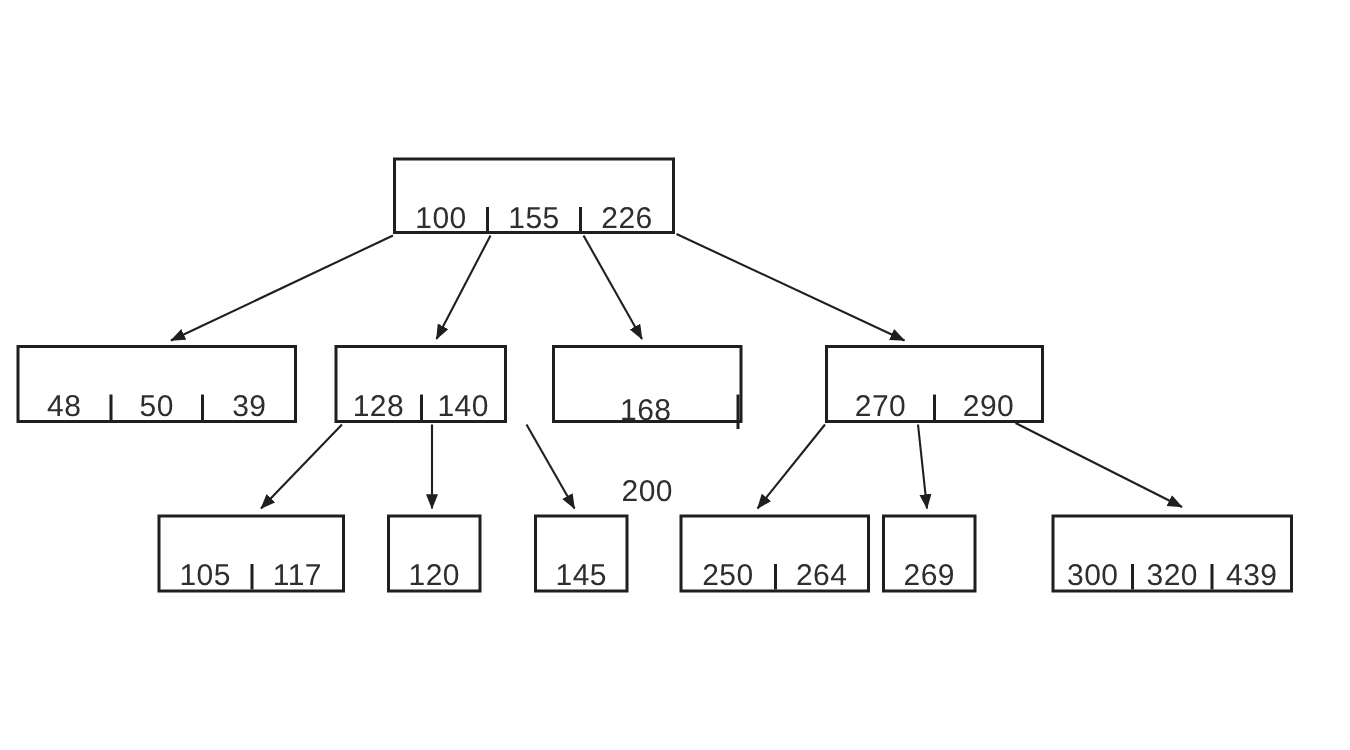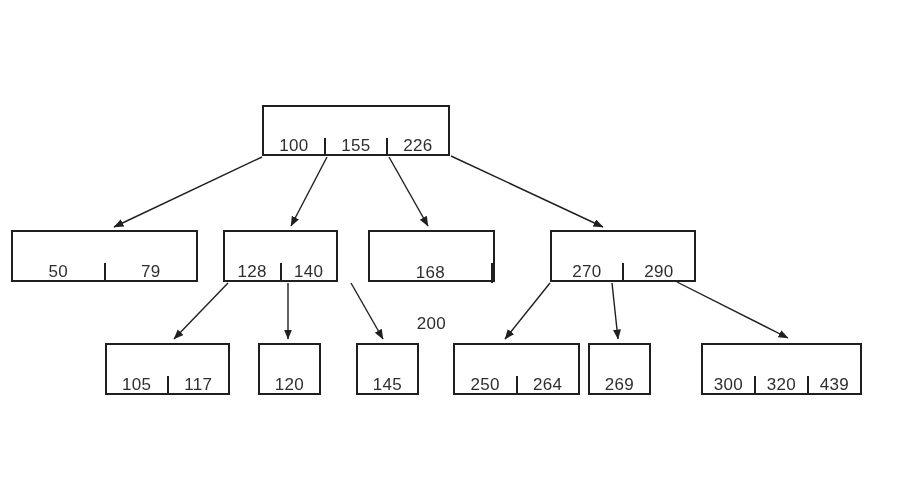--- a/index.html
+++ b/index.html
@@ -18,21 +18,21 @@
     background: #ffffff;
     border: 2px solid #1f1f1f;
     box-sizing: border-box;
     height: 52px;
   }
   .cell {
     flex: 1 1 0;
     display: flex;
     align-items: center;
     justify-content: center;
-    font-size: 17px;
+    font-size: 20px;
     color: #2e2e2e;
     letter-spacing: 0.3px;
     border-right: 2px solid #1f1f1f;
     margin-top: 31px;
   }
   .cell:last-child { border-right: 0; }
 </style>
 </head>
 <body>
 
@@ -56,22 +56,23 @@
     <line x1="677" y1="282" x2="788" y2="338" stroke="#1f1f1f" stroke-width="1.4" marker-end="url(#ah)"></line>
   </svg>
 
   <div class="node" style="left:262px; top:105px; width:188px; height:51px;">
     <div class="cell">100</div>
     <div class="cell">155</div>
     <div class="cell">226</div>
   </div>
 
   <div class="node" style="left:11px; top:230px; width:187px;">
+    <div class="cell">48</div>
     <div class="cell">50</div>
-    <div class="cell">79</div>
+    <div class="cell">39</div>
   </div>
 
   <div class="node" style="left:223px; top:230px; width:115px;">
     <div class="cell">128</div>
     <div class="cell">140</div>
   </div>
 
   <div class="node" style="left:368px; top:230px; width:127px;flex-direction:column;">
     <div class="cell">168</div>
     <div class="cell">200</div>

